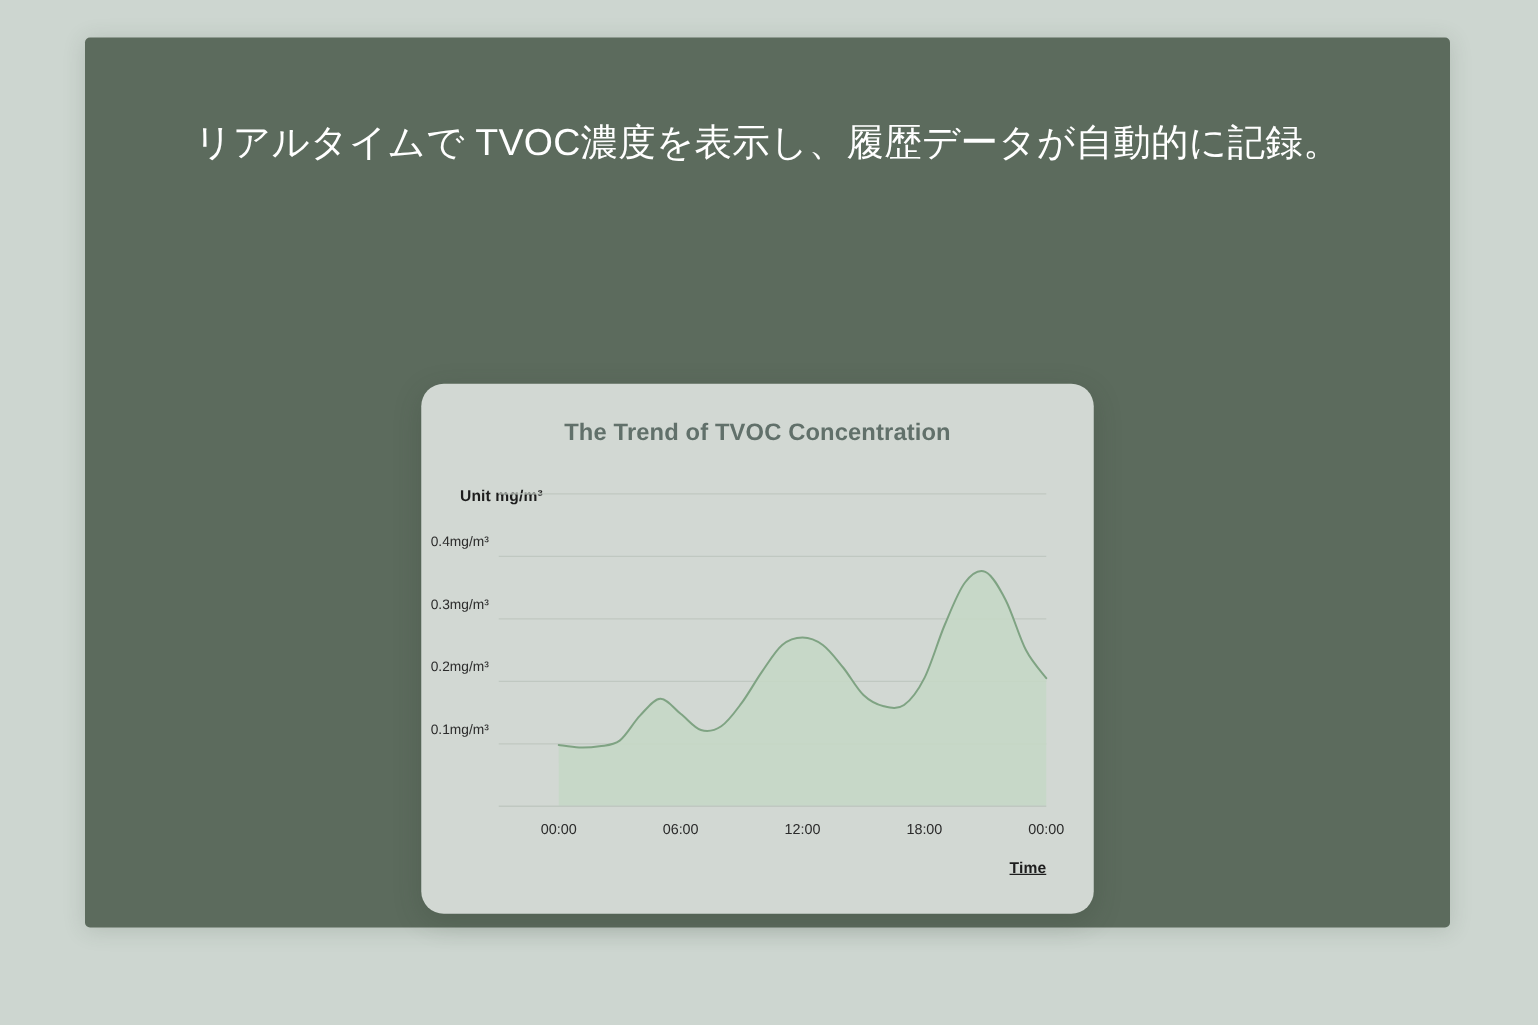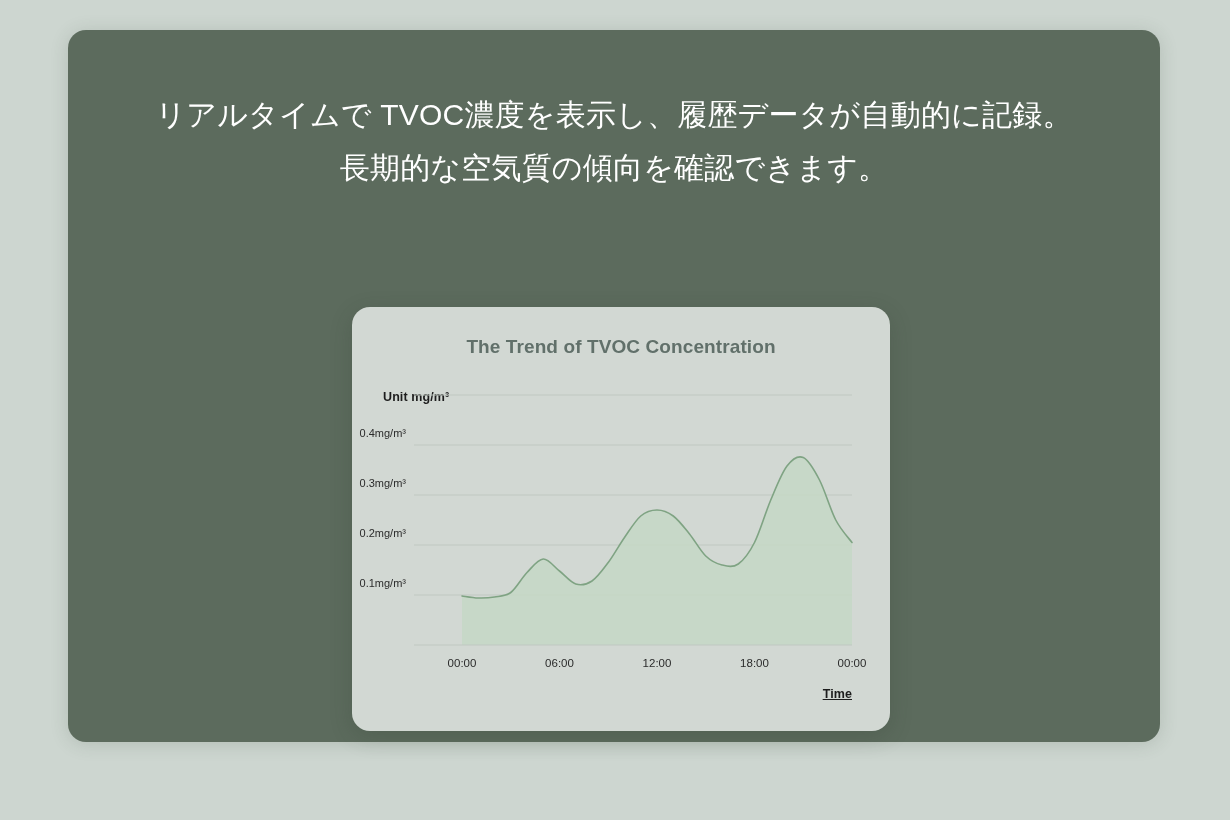--- a/index.html
+++ b/index.html
@@ -21,21 +21,21 @@
   }
 
   
   .panel {
     position: absolute;
     left: 68px;
     top: 30px;
     width: 1092px;
     height: 712px;
     background: #5c6b5d;
-    border-radius: 18px;
+    border-radius: 4px;
     box-shadow: 0 2px 18px rgba(60, 75, 62, 0.18);
   }
 
   
   .headline {
     position: absolute;
     left: 0;
     top: 58px;
     width: 1092px;
     text-align: center;
@@ -46,21 +46,21 @@
     letter-spacing: 0.2px;
     white-space: nowrap;
   }
   .headline .line {
     display: block;
   }
 
   
   .chart-card {
     position: absolute;
-    left: 284px;      
+    left: 269px;      
     top: 277px;       
     width: 538px;
     height: 424px;
     background: #d2d8d3;
     border-radius: 18px;
     box-shadow: 0 6px 22px rgba(45, 58, 47, 0.22);
   }
 
   .chart-title {
     position: absolute;
@@ -120,21 +120,20 @@
 </style>
 </head>
 <body>
 
 <div id="root">
 
   <div class="panel">
 
     <div class="headline">
       <span class="line">リアルタイムで TVOC濃度を表示し、履歴データが自動的に記録。</span>
-      <span class="line">長期的な空気質の傾向を確認できます。</span>
     </div>
 
     <div class="chart-card">
 
       <div class="chart-title">The Trend of TVOC Concentration</div>
       <div class="unit-label">Unit mg/m³</div>
       <div class="time-label">Time</div>
 
       <svg class="plot" viewBox="0 0 538 424">
         <g id="gridlines">

